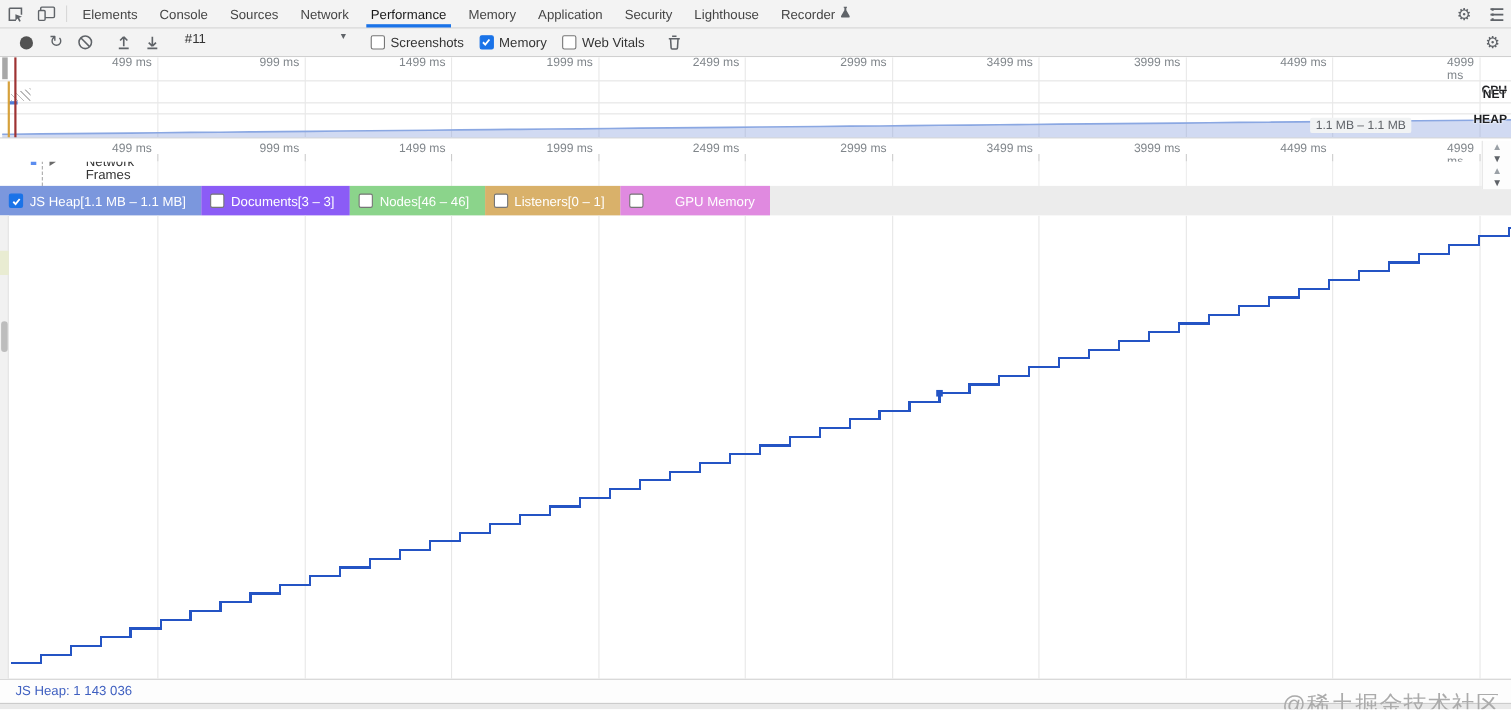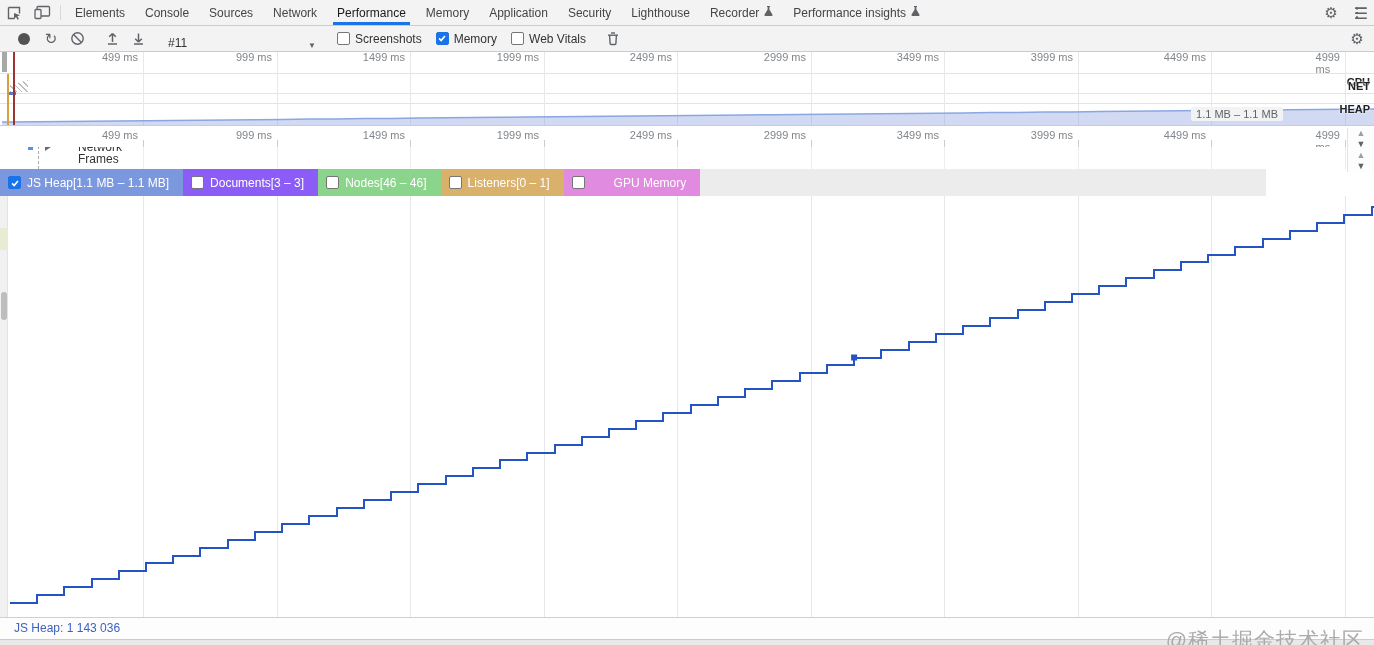--- a/index.html
+++ b/index.html
@@ -18,21 +18,21 @@
   .tab .flask{margin-left:5px;color:#5f6368;}
   .tabbar-right{margin-left:auto;display:flex;align-items:stretch;padding-right:4px;}
   .glyphbtn{width:26px;display:flex;align-items:center;justify-content:center;color:#5f6368;font-size:15px;cursor:pointer;}
   
   .toolbar{position:absolute;left:0;top:26px;width:1374px;height:26px;background:#f3f3f3;
            border-bottom:1px solid #ccc;display:flex;align-items:center;padding-left:10px;}
   .record-dot{width:12px;height:12px;border-radius:50%;background:#525252;margin:0 8px;cursor:pointer;}
   .tbtn{width:26px;height:24px;display:flex;align-items:center;justify-content:center;color:#5f6368;cursor:pointer;}
   .tbtn svg{display:block;}
   .reload-glyph{font-size:15px;line-height:1;}
-  .history-select{display:flex;align-items:flex-end;width:160px;height:22px;margin:0 2px;cursor:pointer;}
+  .history-select{display:flex;align-items:flex-start;width:160px;height:22px;margin:0 2px;cursor:pointer;}
   .history-select .val{padding-left:6px;color:#333;}
   .history-select .arrow{margin-left:auto;margin-right:6px;font-size:8px;color:#5f6368;}
   .cb-group{display:flex;align-items:center;margin-left:4px;}
   .cb-item{display:flex;align-items:flex-start;margin-right:14px;cursor:pointer;}
   .cb-box{width:13px;height:13px;border:1px solid #767676;border-radius:2px;background:#fff;margin-right:5px;
           display:flex;align-items:center;justify-content:center;}
   .cb-box.checked{background:var(--accent);border-color:var(--accent);}
   .toolbar-right{margin-left:auto;display:flex;align-items:center;padding-right:4px;}
   
   .overview{position:absolute;left:0;top:52px;width:1374px;height:74px;background:#fff;
@@ -66,21 +66,21 @@
   .row-frames{top:5px;}
   .dash-line{position:absolute;left:38px;top:-6px;height:28px;border-left:1px dashed #aaa;}
   .net-chip{position:absolute;left:28px;top:-2px;width:5px;height:5px;background:#5b8def;}
   .disc-tri{position:absolute;left:45px;top:-4px;width:0;height:0;border-left:6px solid #6a6a6a;
             border-top:4px solid transparent;border-bottom:4px solid transparent;}
   .scrollcol{position:absolute;left:1347px;top:128px;width:27px;height:44px;background:#fdfdfd;
              border-left:1px solid #e3e3e3;z-index:7;display:flex;flex-direction:column;align-items:center;}
   .scrollcol .arr{font-size:9px;line-height:11px;color:#9aa0a6;cursor:pointer;}
   .scrollcol .arr.dk{color:#5f6368;}
   
-  .legend{position:absolute;left:0;top:169px;width:1266px;height:27px;background:#ececec;display:flex;}
+  .legend{position:absolute;left:0;top:169px;width:1374px;height:27px;background:#ececec;display:flex;}
   .legend-block{display:flex;align-items:center;padding:0 14px 0 8px;color:#fff;white-space:nowrap;cursor:pointer;}
   .legend-block .cb-box{margin-right:6px;}
   .legend-burger{position:absolute;right:6px;top:0;height:27px;display:flex;align-items:center;
                  font-size:16px;color:#5f6368;cursor:pointer;}
   
   .chart{position:absolute;left:0;top:196px;width:1374px;height:421px;background:#fff;}
   .left-scrollbar{position:absolute;left:0;top:0;width:8px;height:421px;background:#f1f1f1;
                   border-right:1px solid #e3e3e3;z-index:3;}
   .ls-mark{position:absolute;left:0;top:32px;width:8px;height:22px;background:#e9ecd2;}
   .ls-thumb{position:absolute;left:1px;top:96px;width:6px;height:28px;background:#bdbdbd;border-radius:3px;cursor:pointer;}
@@ -136,26 +136,20 @@
           <span>Application</span>
         </div>
         <div class="tab">
           <span>Security</span>
         </div>
         <div class="tab">
           <span>Lighthouse</span>
         </div>
         <div class="tab">
           <span>Recorder</span>
-          <span class="flask"><svg width="9" height="11" viewBox="0 0 9 11" fill="currentColor">
-              <path d="M3 0h3v1h-.6v2.4l3 5.2A1 1 0 017.5 10h-6a1 1 0 01-.9-1.4l3-5.2V1H3z"></path>
-            </svg></span>
-        </div>
-        <div class="tab">
-          <span>Performance insights</span>
           <span class="flask"><svg width="9" height="11" viewBox="0 0 9 11" fill="currentColor">
               <path d="M3 0h3v1h-.6v2.4l3 5.2A1 1 0 017.5 10h-6a1 1 0 01-.9-1.4l3-5.2V1H3z"></path>
             </svg></span>
         </div>
       </div>
     <div class="tabbar-right">
       <div class="glyphbtn">⚙</div>
       <div class="glyphbtn" style="font-size:13px;font-weight:bold;">⋮</div>
     </div>
   </div>

